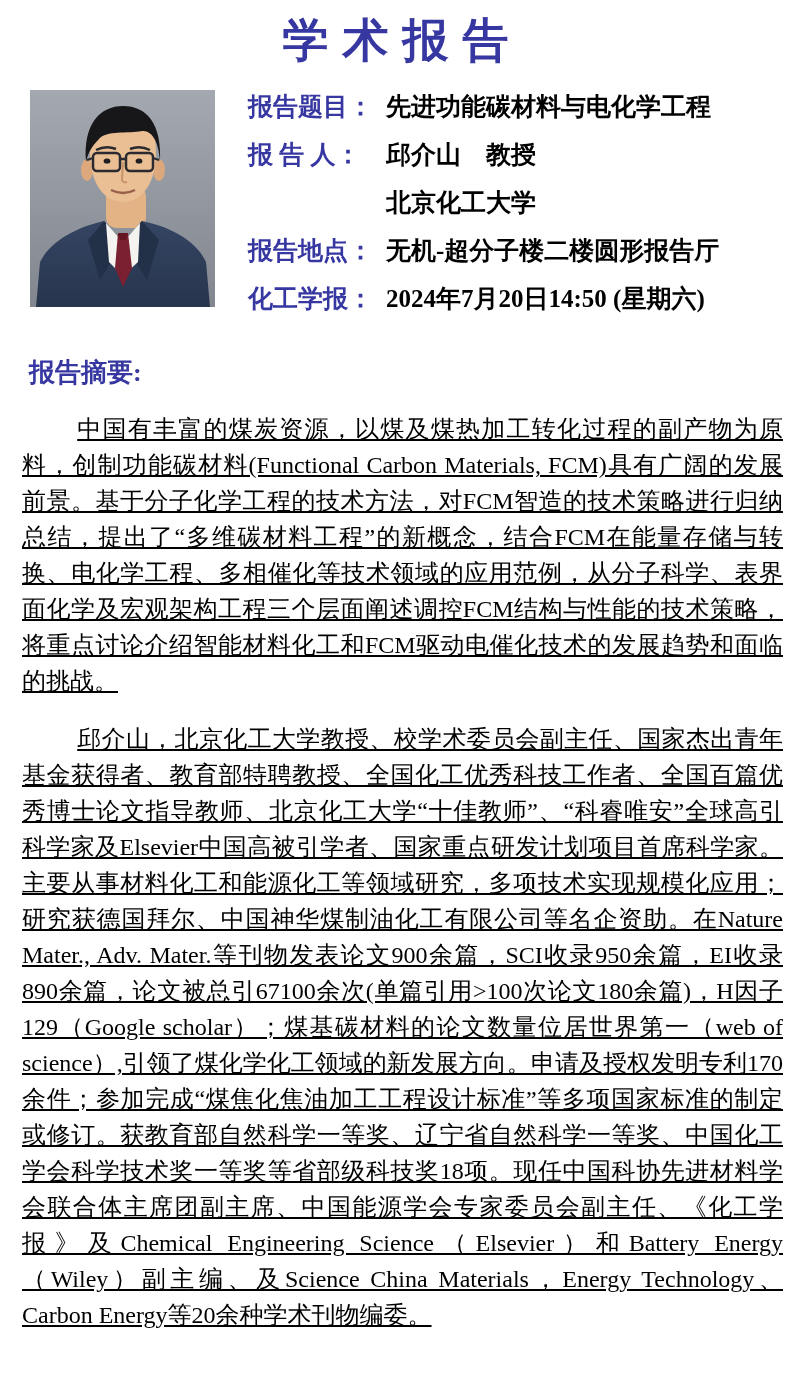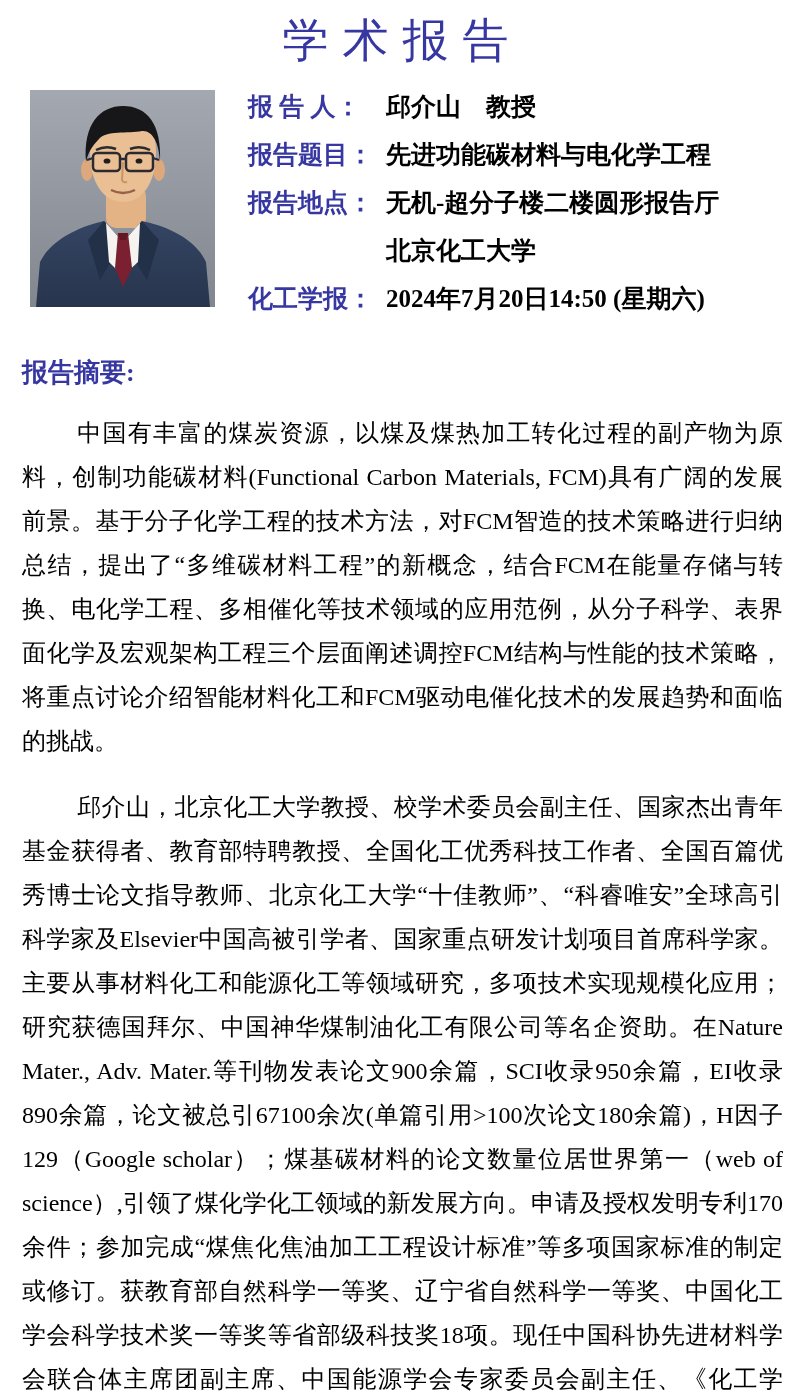--- a/index.html
+++ b/index.html
@@ -14,21 +14,21 @@
     box-sizing: border-box;
     padding: 8px 15px 24px 15px;
     background: #ffffff;
     font-family: "Liberation Serif", "DejaVu Serif", serif;
     color: #000000;
   }
   .title {
     text-align: center;
     color: #3737a2;
     font-size: 46px;
-    font-weight: normal;
+    font-weight: bold;
     letter-spacing: 14px;
     line-height: 58px;
     margin: 4px 0 20px 0;
   }
   .header-row {
     display: flex;
     align-items: flex-start;
     margin-left: 15px;
   }
   .photo-frame {
@@ -55,29 +55,30 @@
     color: #3737a2;
   }
   .info-value {
     color: #000000;
   }
   .section-heading {
     color: #3737a2;
     font-size: 26px;
     font-weight: bold;
     line-height: 32px;
-    margin: 27px 0 0 7px;
+    margin: 27px 0 0 14px;
   }
   .body-para {
     font-size: 24px;
-    line-height: 44px;
+    line-height: 36px;
     text-align: justify;
     text-indent: 2.3em;
     margin: 22px 7px 0 7px;
     color: #000000;
+    text-decoration: underline;
   }
 </style>
 </head>
 <body>
 
 <div class="page">
 
   <h1 class="title">学术报告</h1>
 
   <div class="header-row">
@@ -128,30 +129,30 @@
         <ellipse cx="109" cy="71" rx="3.4" ry="2.6" fill="#1e1e22"></ellipse>
 
         <path d="M93,72 L92,90 Q93,93 97,92" stroke="#c89468" stroke-width="2" fill="none"></path>
 
         <path d="M81,100 Q93,106 105,100" stroke="#9a5f4a" stroke-width="2.5" fill="none"></path>
       </svg>
     </div>
 
     <div class="info-block">
       <div class="info-row">
+        <span class="info-label">报告题目：</span><span class="info-value">先进功能碳材料与电化学工程</span>
+      </div>
+      <div class="info-row">
         <span class="info-label">报 告 人：</span><span class="info-value">邱介山　教授</span>
       </div>
       <div class="info-row">
-        <span class="info-label">报告题目：</span><span class="info-value">先进功能碳材料与电化学工程</span>
+        <span class="info-label"></span><span class="info-value">北京化工大学</span>
       </div>
       <div class="info-row">
         <span class="info-label">报告地点：</span><span class="info-value">无机-超分子楼二楼圆形报告厅</span>
-      </div>
-      <div class="info-row">
-        <span class="info-label"></span><span class="info-value">北京化工大学</span>
       </div>
       <div class="info-row">
         <span class="info-label">化工学报：</span><span class="info-value">2024年7月20日14:50 (星期六)</span>
       </div>
     </div>
   </div>
 
   <h2 class="section-heading">报告摘要:</h2>
   <p class="body-para">中国有丰富的煤炭资源，以煤及煤热加工转化过程的副产物为原料，创制功能碳材料(Functional Carbon Materials, FCM)具有广阔的发展前景。基于分子化学工程的技术方法，对FCM智造的技术策略进行归纳总结，提出了“多维碳材料工程”的新概念，结合FCM在能量存储与转换、电化学工程、多相催化等技术领域的应用范例，从分子科学、表界面化学及宏观架构工程三个层面阐述调控FCM结构与性能的技术策略，将重点讨论介绍智能材料化工和FCM驱动电催化技术的发展趋势和面临的挑战。</p>
 

